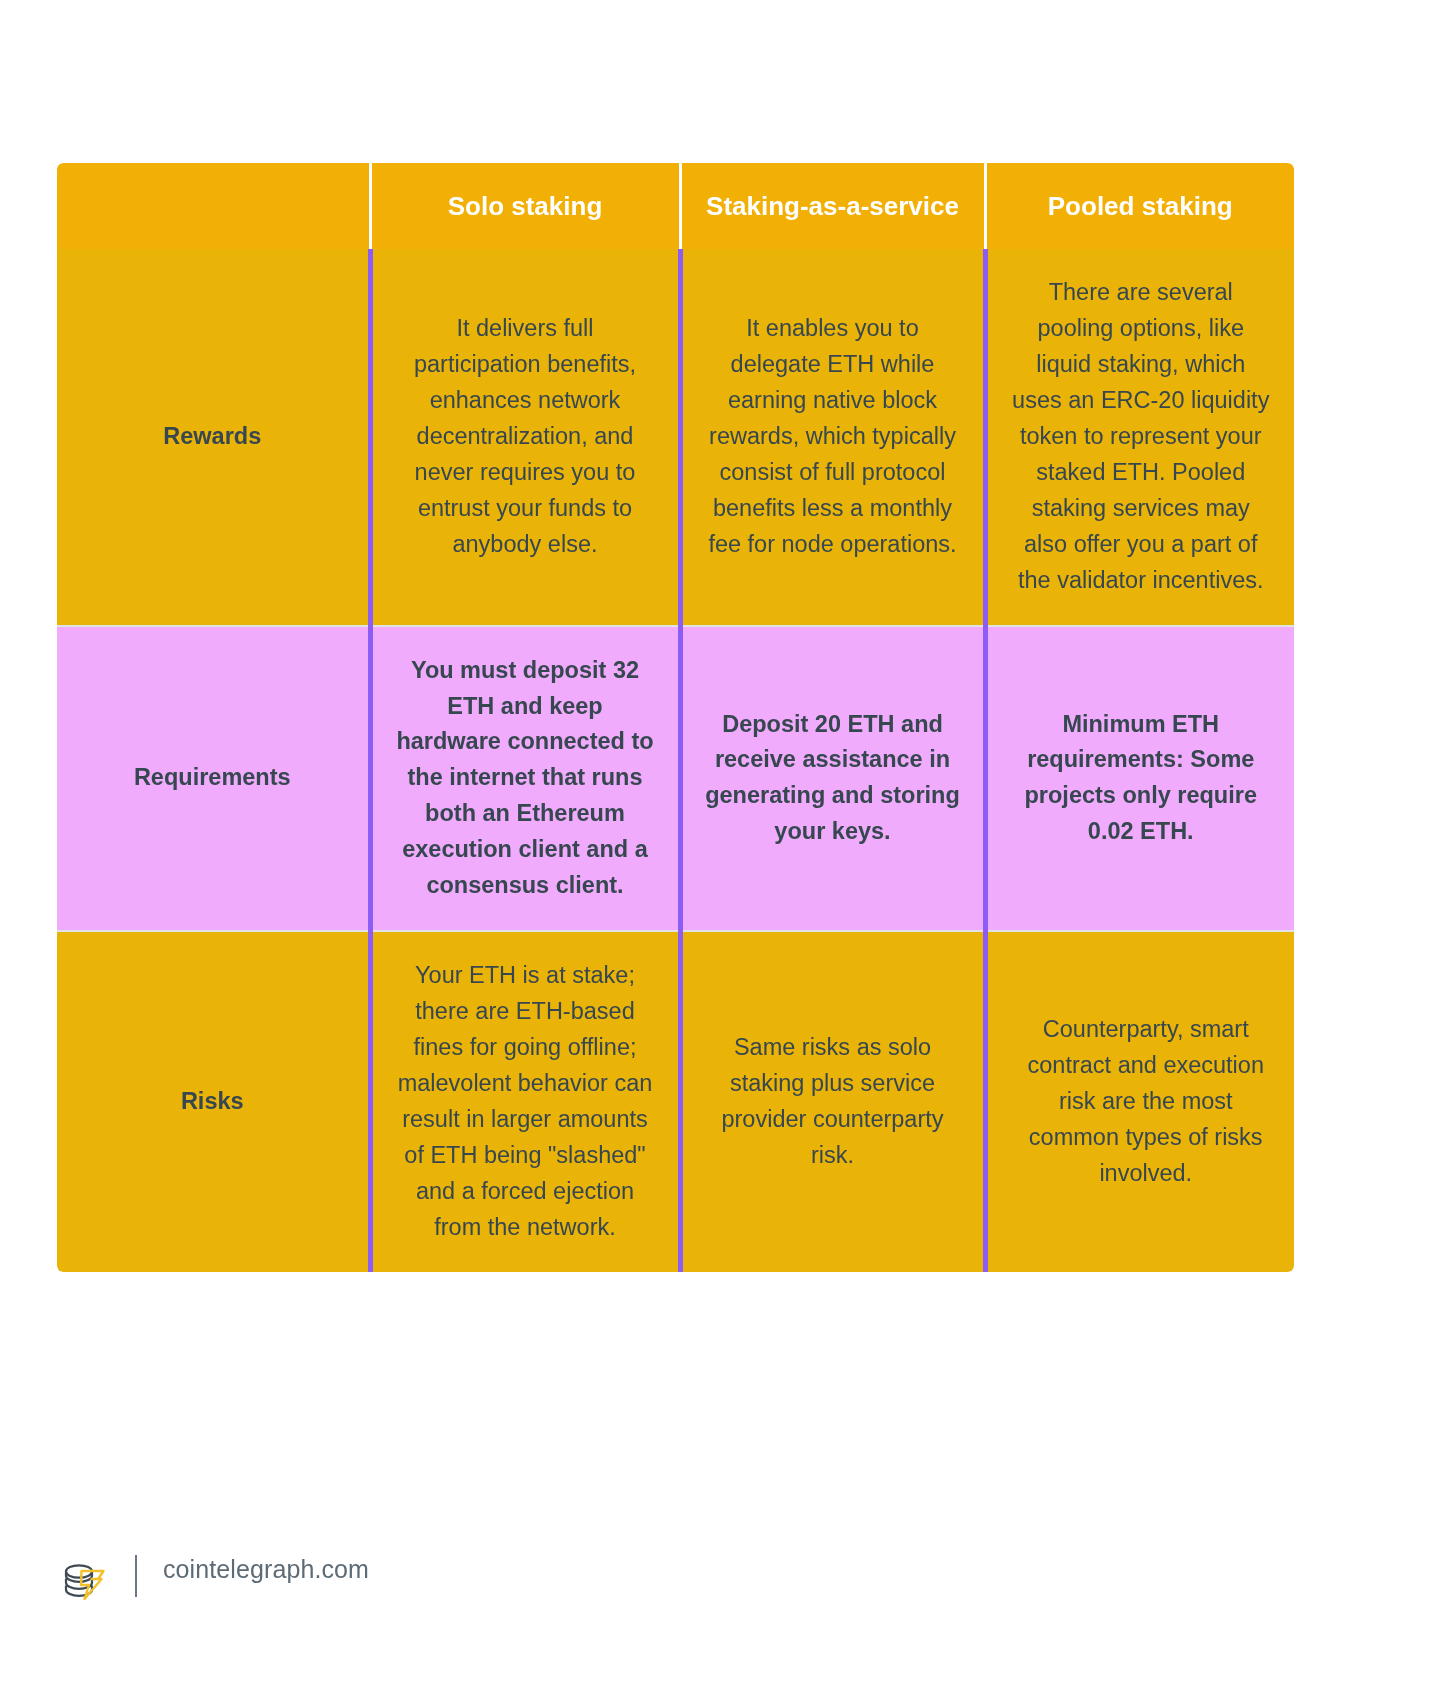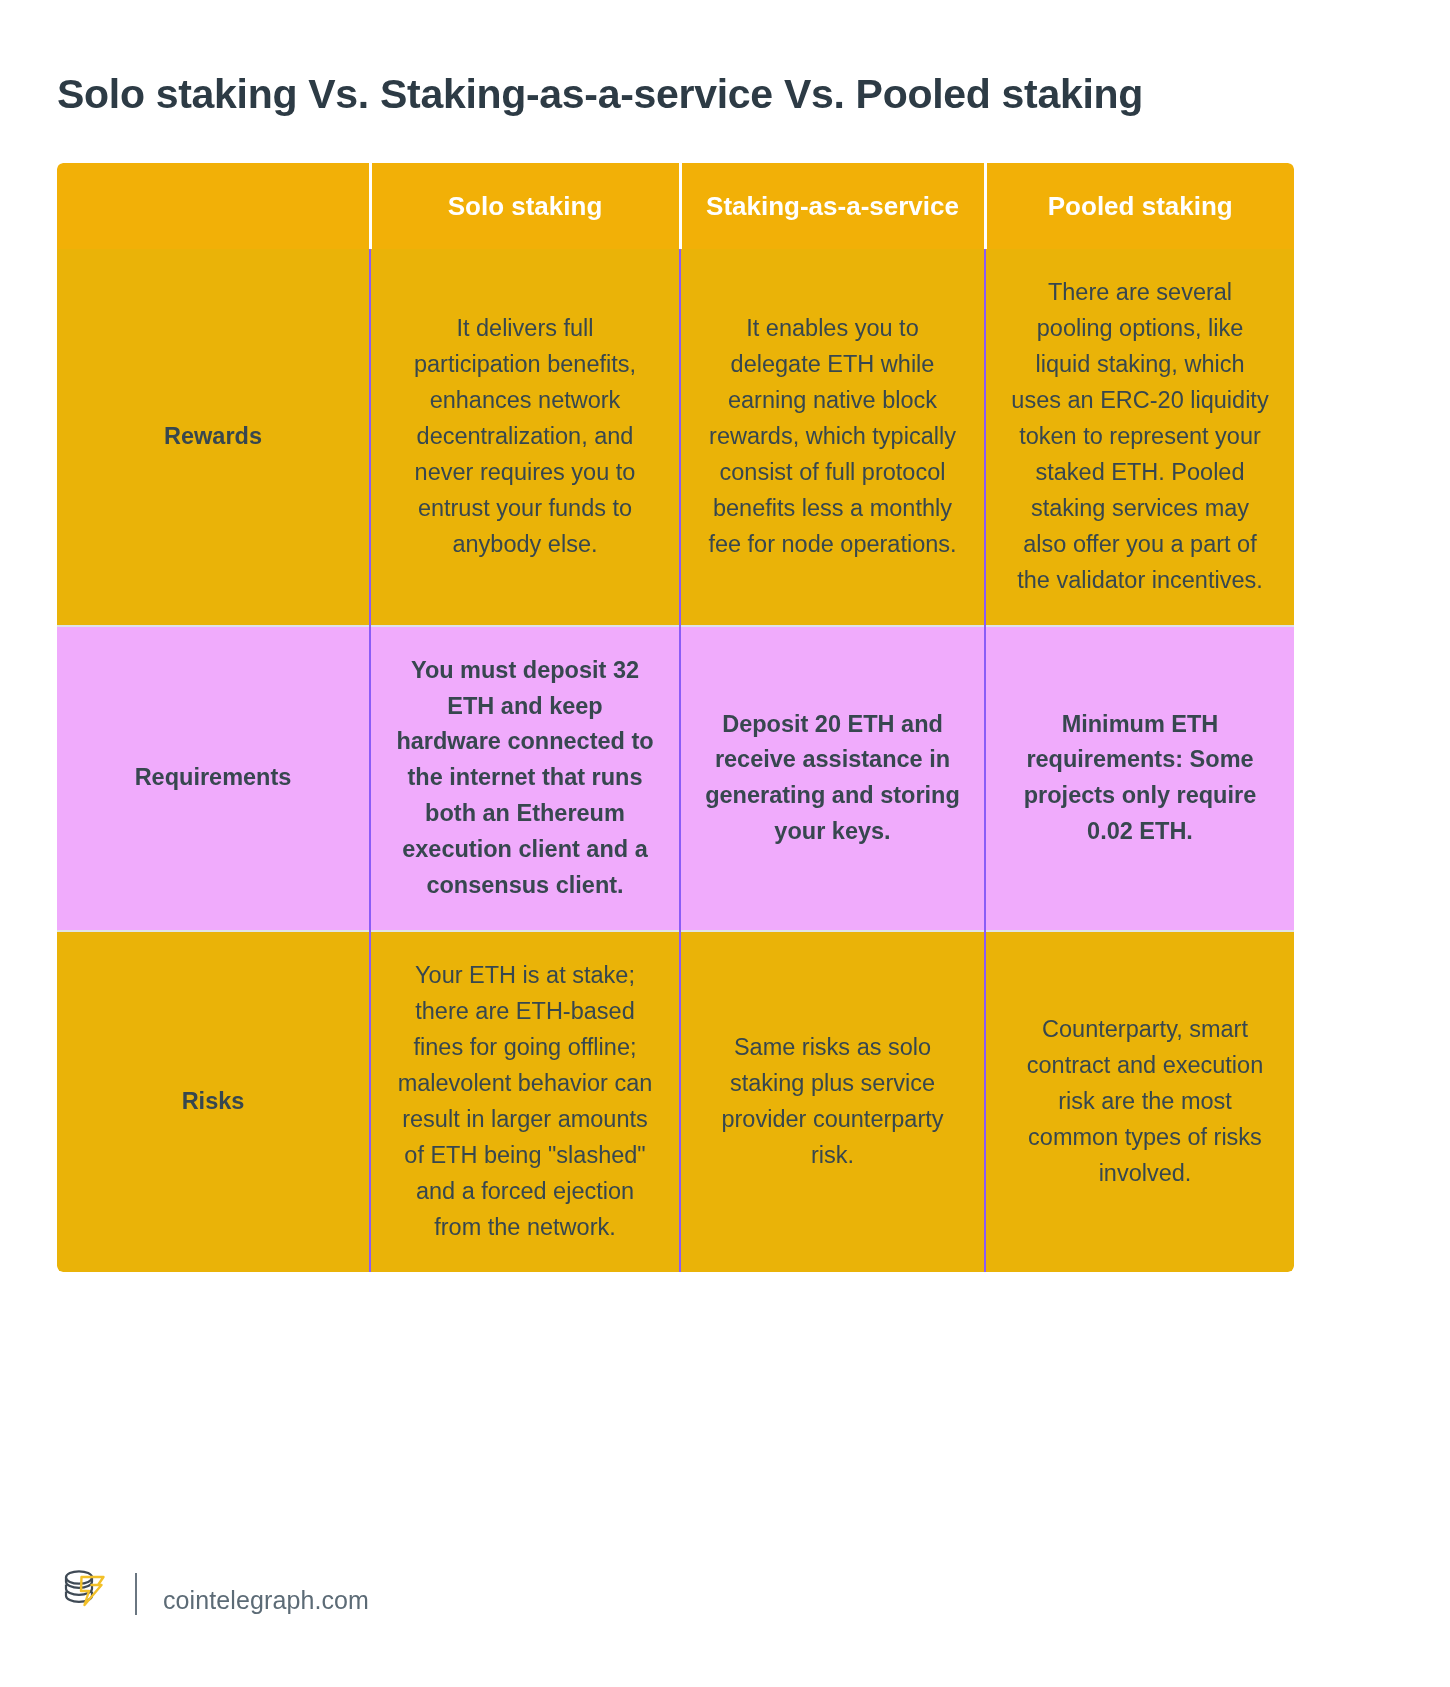--- a/index.html
+++ b/index.html
@@ -73,21 +73,21 @@
 
   
   .compare-table tbody td {
     font-size: 23.5px;
     line-height: 1.53;
     color: #37474f;
     text-align: center;
     vertical-align: middle;
     padding: 26px 22px;
     box-sizing: border-box;
-    border-right: 2px solid #8b5cf6;
+    border-right: 5px solid #8b5cf6;
   }
   .compare-table tbody td:last-child { border-right: none; }
 
   .row-shaded td { background: #eab308; }
   .row-plain  td { background: #f0abfc; border-right-color: #e8eaec; font-weight: bold; }
   .row-plain  td:last-child { border-right: none; }
 
   
   .compare-table tbody tr + tr td {
     border-top: 2px solid #dfe3e6;
@@ -102,21 +102,21 @@
 
   .compare-table tbody tr:last-child td:first-child { border-bottom-left-radius: 6px; }
   .compare-table tbody tr:last-child td:last-child  { border-bottom-right-radius: 6px; padding-left: 32px; }
 
   
   .footer {
     position: absolute;
     left: 57px;
     top: 1555px;
     display: flex;
-    align-items: flex-end;
+    align-items: flex-start;
     height: 60px;
   }
   .footer-logo {
     width: 54px;
     height: 54px;
     display: block;
   }
   .footer-divider {
     width: 2px;
     height: 42px;
@@ -127,21 +127,20 @@
     font-size: 25px;
     color: #5c6b76;
     letter-spacing: 0.1px;
   }
 </style>
 </head>
 <body>
 
 <div class="page">
 
-  <h1 class="title">Solo staking Vs. Staking-as-a-service Vs. Pooled staking</h1>
 
   <table class="compare-table">
     <colgroup>
       <col class="c-label">
       <col class="c-solo">
       <col class="c-saas">
       <col class="c-pooled">
     </colgroup>
     <thead>
       <tr>

